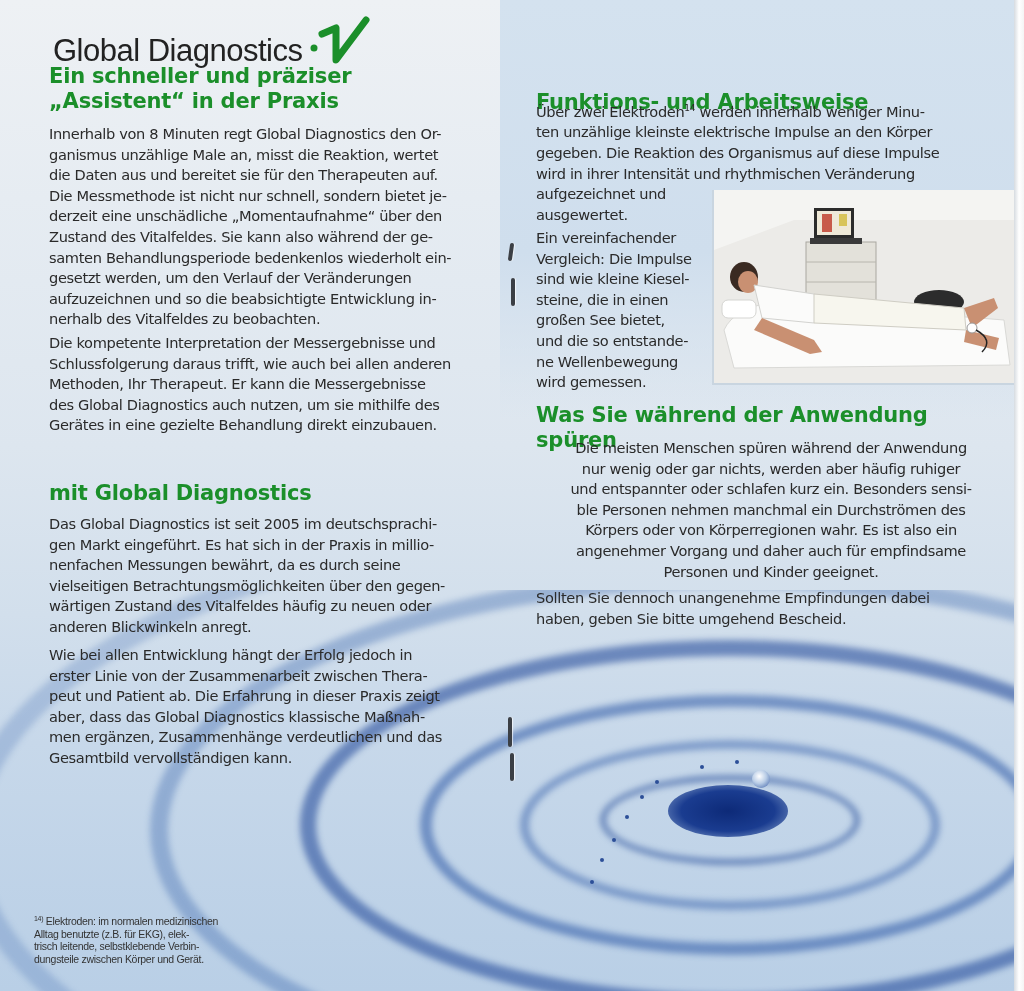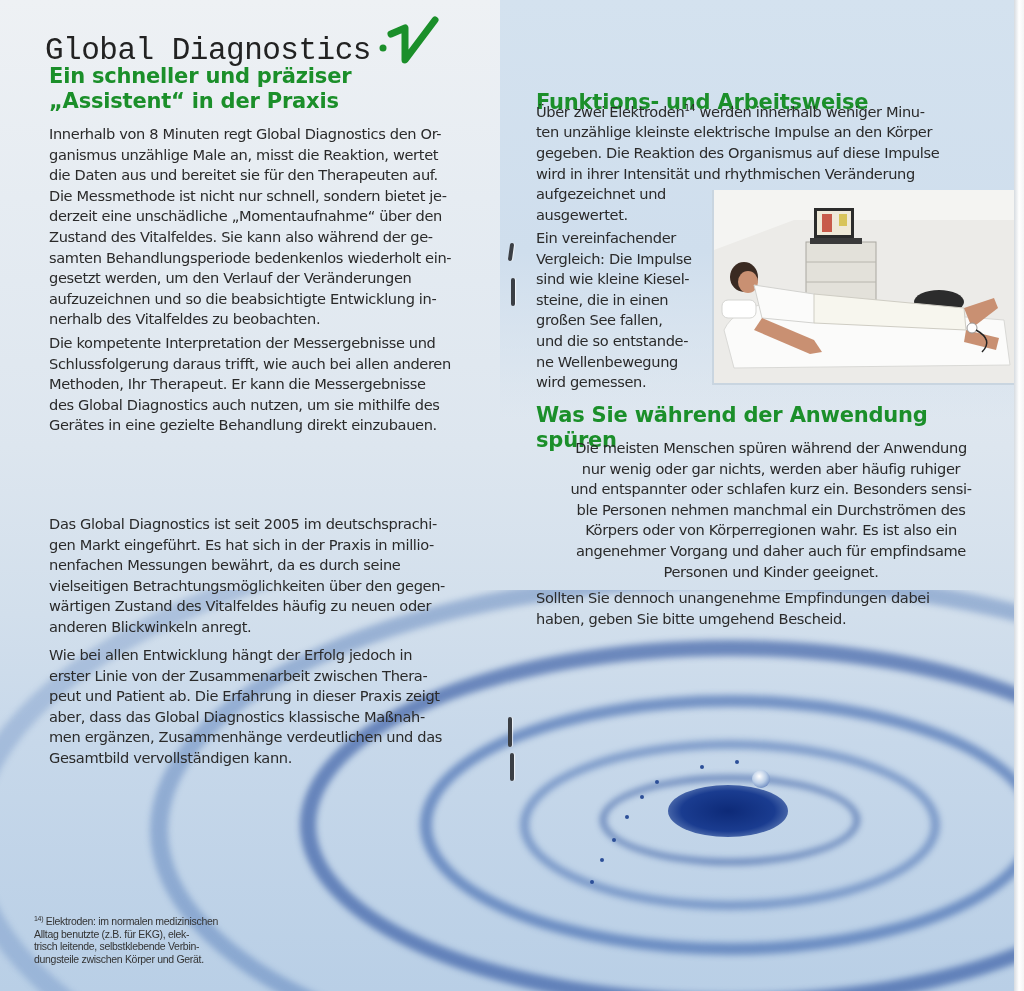--- a/index.html
+++ b/index.html
@@ -39,22 +39,22 @@
   }
   .splash-dot {
     position: absolute; width: 4px; height: 4px; border-radius: 50%; background: #2c4f98;
   }
 
   
   .brand {
     position: absolute; left: 45px; top: 14px; display: flex; align-items: flex-end;
   }
   .brand-name {
-    font-family: Liberation Mono, monospace; font-size: 31px; font-weight: 400;
-    color: #222; letter-spacing: -0.5px; line-height: 1;
+    font-family: Liberation Sans, sans-serif; font-size: 31px; font-weight: 400;
+    color: #222; letter-spacing: -0.5px; line-height: 1; margin-left: 8px;
   }
   .brand-mark { margin-left: 4px; width: 70px; height: 52px; }
 
   h2.section-title {
     font-family: "DejaVu Sans", sans-serif; font-weight: 700; color: #1b8f2a;
     font-size: 21px; line-height: 25px; letter-spacing: -0.2px;
   }
   p.body-text {
     font-family: "DejaVu Sans", sans-serif; font-weight: 400; color: #2a2a2a;
     font-size: 14.6px; line-height: 20.6px; letter-spacing: -0.35px;
@@ -130,20 +130,21 @@
 nerhalb des Vitalfeldes zu beobachten.</p>
 <p class="body-text abs" style="left:49px;top:333px;width:450px;">Die kompetente Interpretation der Messergebnisse und
 Schlussfolgerung daraus trifft, wie auch bei allen anderen
 Methoden, Ihr Therapeut. Er kann die Messergebnisse
 des Global Diagnostics auch nutzen, um sie mithilfe des
 Gerätes in eine gezielte Behandlung direkt einzubauen.</p>
 
 <div class="abs" style="left:49px;top:456px;width:440px;">
   <h2 class="section-title">
     <br>
+    <span>mit Global Diagnostics</span>
   </h2>
 </div>
 <p class="body-text abs" style="left:49px;top:514px;width:450px;">Das Global Diagnostics ist seit 2005 im deutschsprachi-
 gen Markt eingeführt. Es hat sich in der Praxis in millio-
 nenfachen Messungen bewährt, da es durch seine
 vielseitigen Betrachtungsmöglichkeiten über den gegen-
 wärtigen Zustand des Vitalfeldes häufig zu neuen oder
 anderen Blickwinkeln anregt.</p>
 <p class="body-text abs" style="left:49px;top:645px;width:450px;">Wie bei allen Entwicklung hängt der Erfolg jedoch in
 erster Linie von der Zusammenarbeit zwischen Thera-
@@ -161,21 +162,21 @@
 <p class="body-text abs" style="left:536px;top:98px;width:460px;"><span>Über zwei Elektroden</span><sup style="font-size:9px;">14</sup><span> werden innerhalb weniger Minu-
 ten unzählige kleinste elektrische Impulse an den Körper
 gegeben. Die Reaktion des Organismus auf diese Impulse
 wird in ihrer Intensität und rhythmischen Veränderung
 aufgezeichnet und
 ausgewertet.</span></p>
 <p class="body-text abs" style="left:536px;top:228px;width:175px;">Ein vereinfachender
 Vergleich: Die Impulse
 sind wie kleine Kiesel-
 steine, die in einen
-großen See fallen,
+großen See bietet,
 und die so entstande-
 ne Wellenbewegung
 wird gemessen.</p>
 
 <div class="photo">
   <svg width="302" height="195" viewBox="0 0 302 195">
     <rect x="0" y="0" width="302" height="195" fill="#ecebe8"></rect>
     <path d="M0 60 L80 30 L302 30 L302 0 L0 0 Z" fill="#f4f4f2"></path>
 
     <rect x="92" y="52" width="70" height="62" fill="#e3e1da" stroke="#a9a7a0"></rect>

